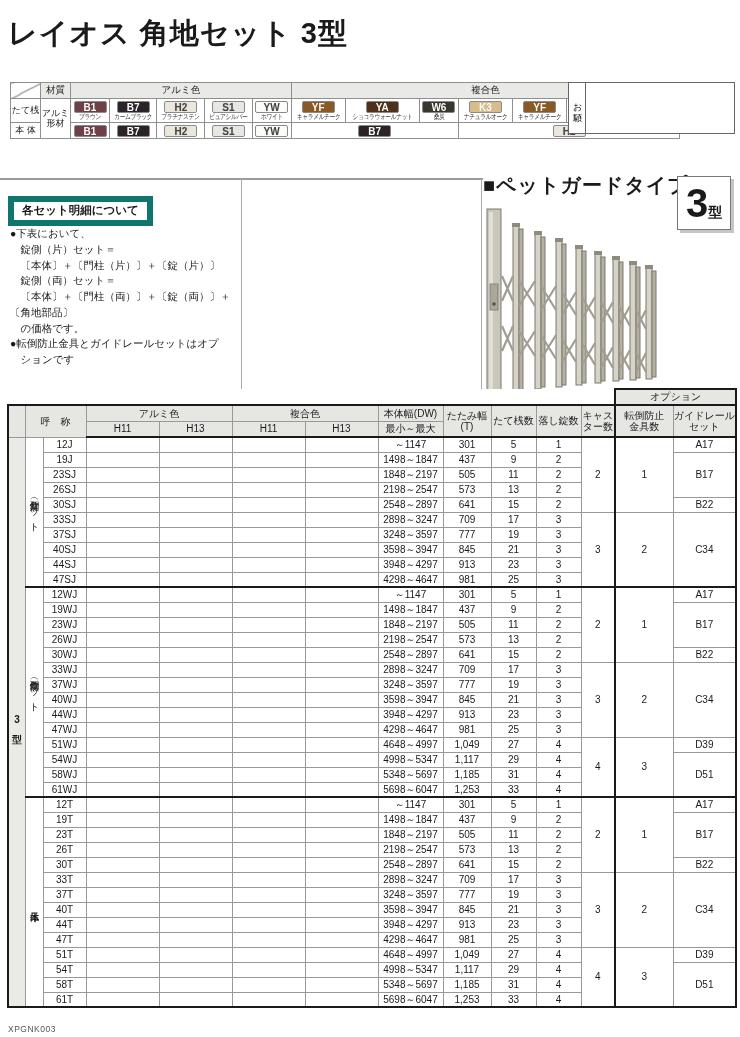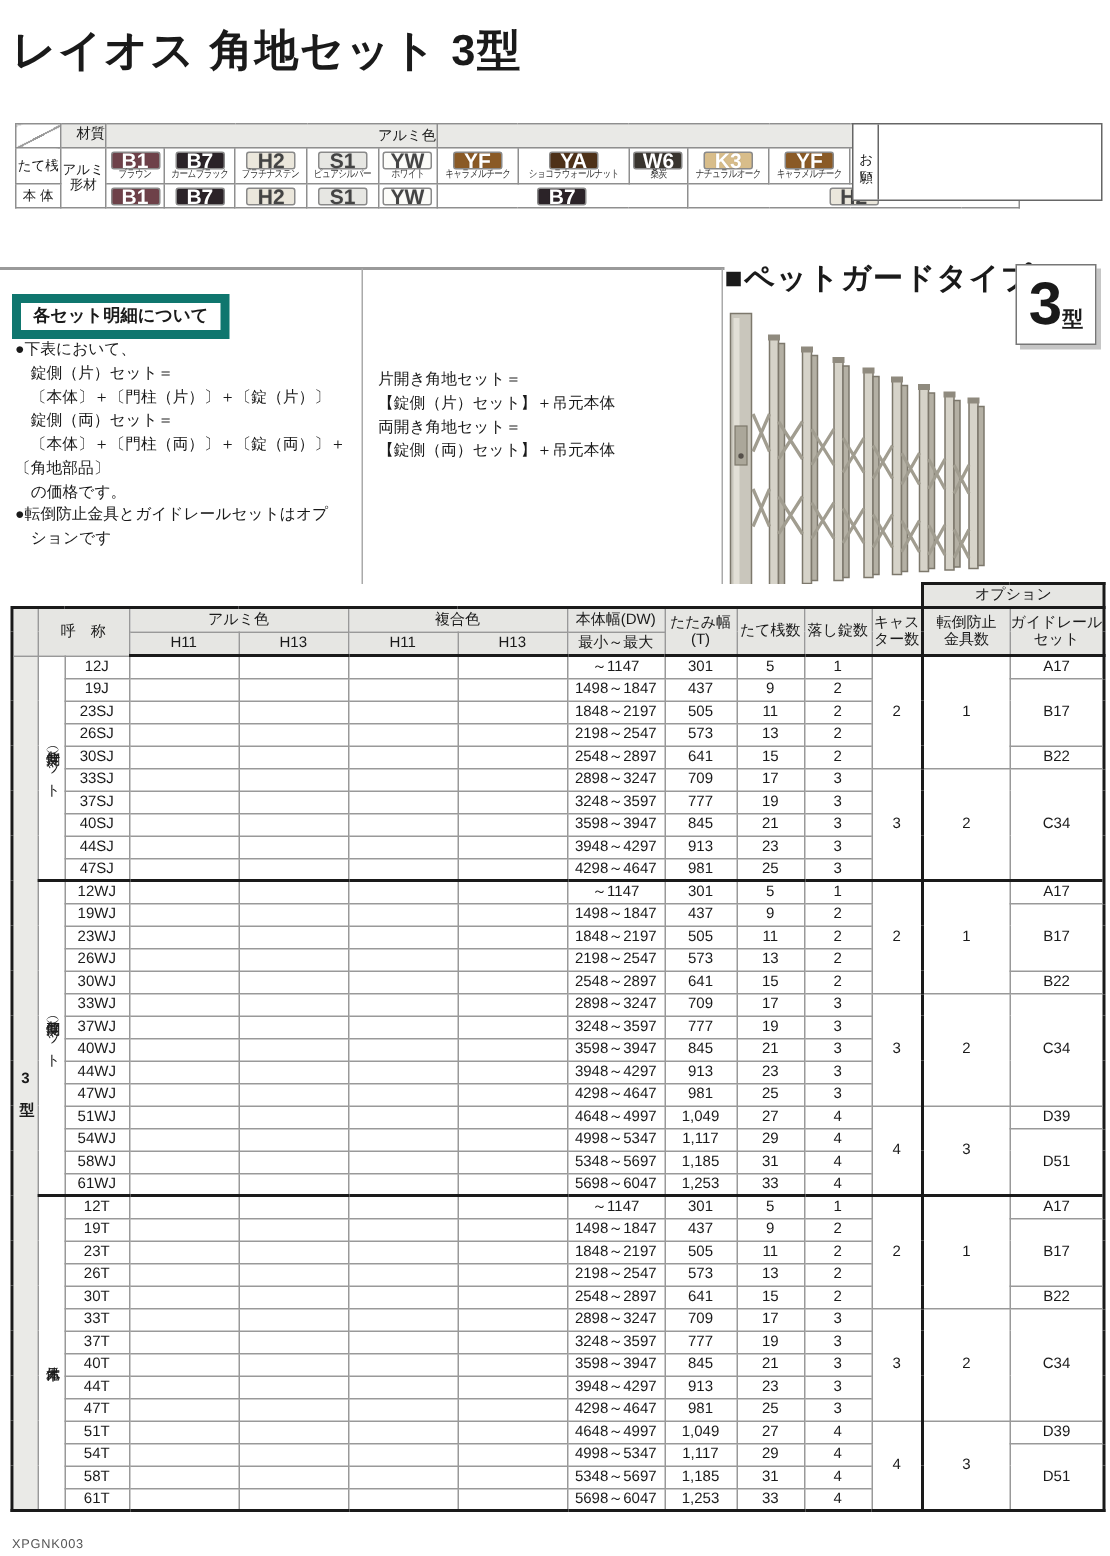--- a/index.html
+++ b/index.html
@@ -6,28 +6,28 @@
   html,body { width:740px; height:1037px; background:#fff; font-family:"Liberation Sans",sans-serif; color:#1a1a1a; }
   #page { position:relative; width:740px; height:1037px; overflow:hidden; background:#fff;padding-left:16px; }
 
   
   .page-title { position:absolute; left:8px; top:14px; font-size:29px; font-weight:bold; letter-spacing:1px; }
 
   
   .swatch-wrap { position:absolute; left:10px; top:82px; }
   table.swatch { border-collapse:collapse; table-layout:fixed; }
   table.swatch td { border:1px solid #8f8f8f; text-align:center; vertical-align:middle; font-size:9px; padding:1px 0; }
-  table.swatch .hdr { background:#e9e9e6; font-size:9.5px; height:15px;text-align:right; }
+  table.swatch .hdr { background:#e9e9e6; font-size:9.5px; height:15px; }
   table.swatch .diag { background:
       linear-gradient(to bottom right, transparent 48%, #9a9a9a 48%, #9a9a9a 53%, transparent 53%); }
   .rowlab { width:30px; font-size:9.5px; }
   .matcol { width:30px; font-size:9px; line-height:1.1; }
   .chipcol { width:39px; }
   .chip { display:block; width:33px; height:12px; margin:1px auto 0; border:1px solid #8a8a8a;
-          border-radius:2px; font-size:14px; font-weight:bold; line-height:11px; text-align:center;
+          border-radius:2px; font-size:10px; font-weight:bold; line-height:11px; text-align:center;
           text-shadow:0 0 1px rgba(0,0,0,.15); }
   .chip-label { display:block; font-size:7px; letter-spacing:-0.5px; white-space:nowrap;
                 transform:scaleX(.82); transform-origin:center; color:#333; line-height:1.2; }
 
   
   .onegai { position:absolute; left:568px; top:82px; width:167px; height:52px; border:1px solid #666;
             display:flex; background:#fff; }
   .onegai-label { width:17px; border-right:1px solid #666; writing-mode:vertical-rl; text-orientation:upright;
                   font-size:9px; display:flex; align-items:center; justify-content:center; letter-spacing:1px; }
   .onegai-text { flex:1; padding:5px 4px; font-size:9.5px; line-height:1.45; white-space:pre-line; }
@@ -183,24 +183,20 @@
 
   <div class="detail-heading">各セット明細について</div>
   <div class="detail-left">●下表において、
 　錠側（片）セット＝
 　〔本体〕＋〔門柱（片）〕＋〔錠（片）〕
 　錠側（両）セット＝
 　〔本体〕＋〔門柱（両）〕＋〔錠（両）〕＋〔角地部品〕
 　の価格です。
 ●転倒防止金具とガイドレールセットはオプ
 　ションです</div>
-  <div class="detail-mid">片開き角地セット＝
-【錠側（片）セット】＋吊元本体
-両開き角地セット＝
-【錠側（両）セット】＋吊元本体</div>
 
   <div class="petguard-heading">■ペットガードタイプ</div>
   <div class="type-badge">
     <span class="big">3</span>
     <span class="small">型</span>
   </div>
 
   <svg class="gate-img" viewBox="0 0 186 190">
     <rect x="2" y="3" width="14" height="184" fill="#c9c6bc" stroke="#7d786c" stroke-width="1"></rect>
     <rect x="4" y="6" width="4" height="178" fill="#e2dfd6"></rect>

